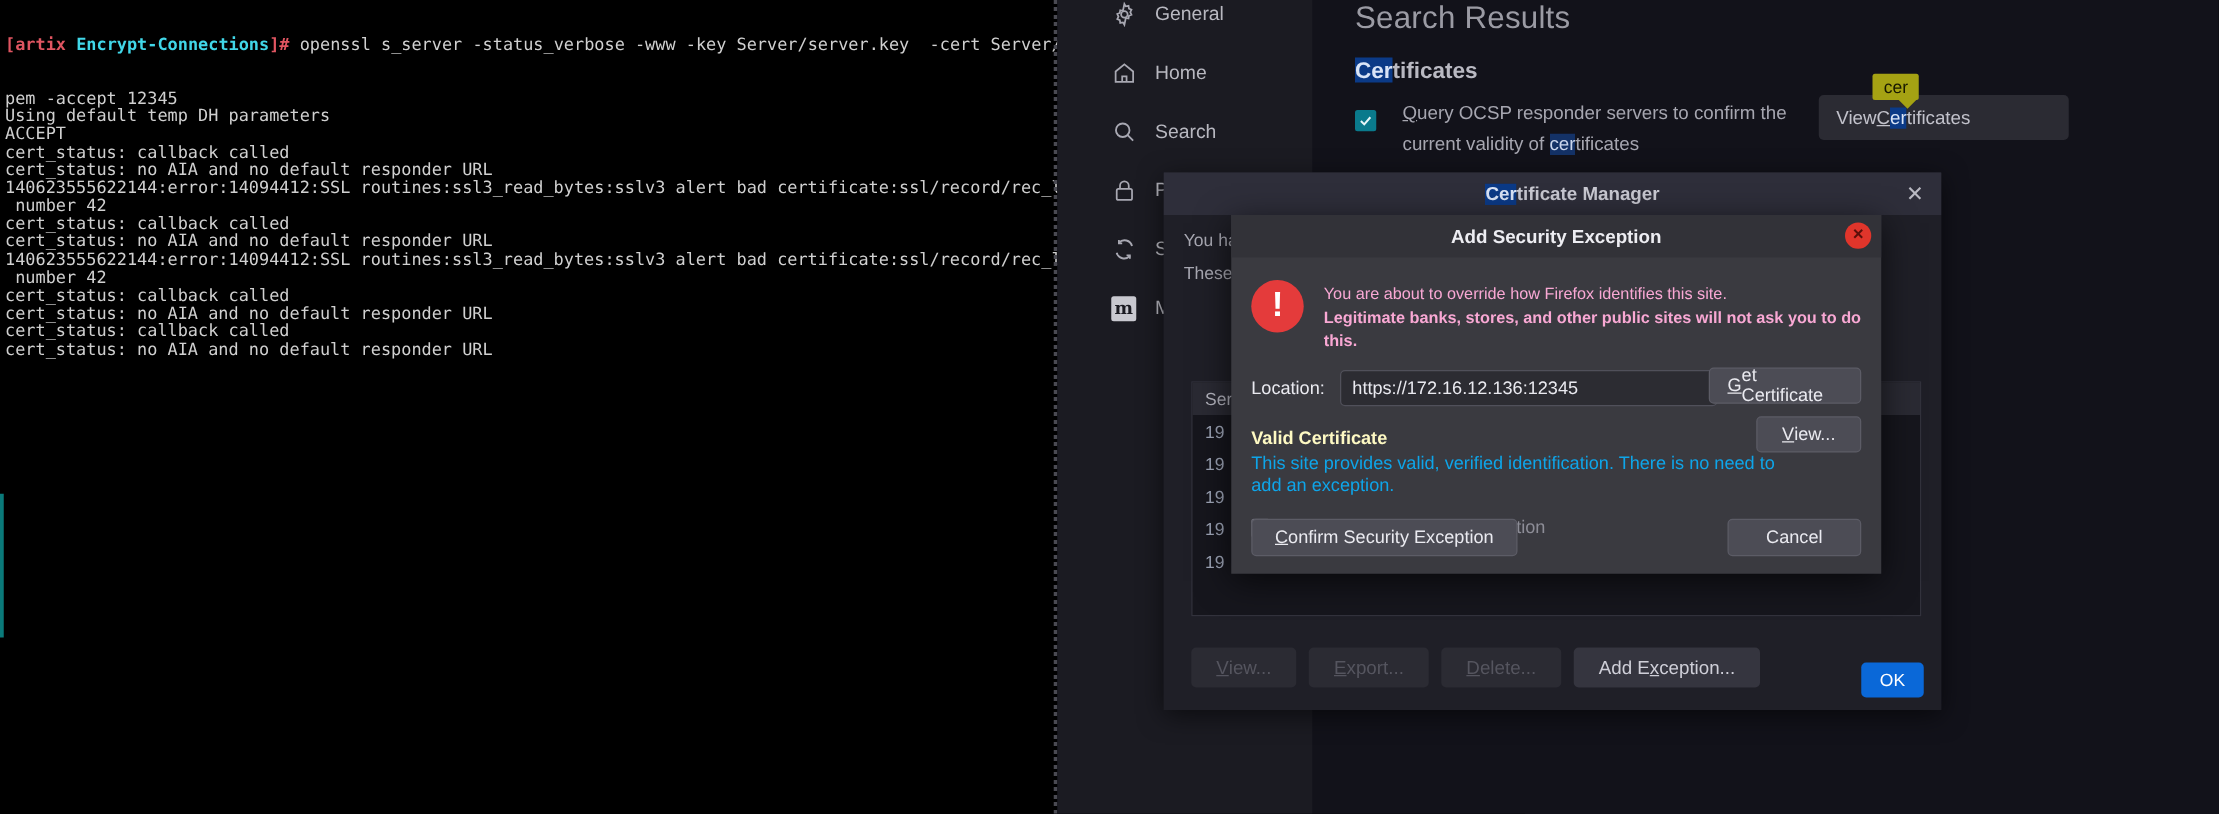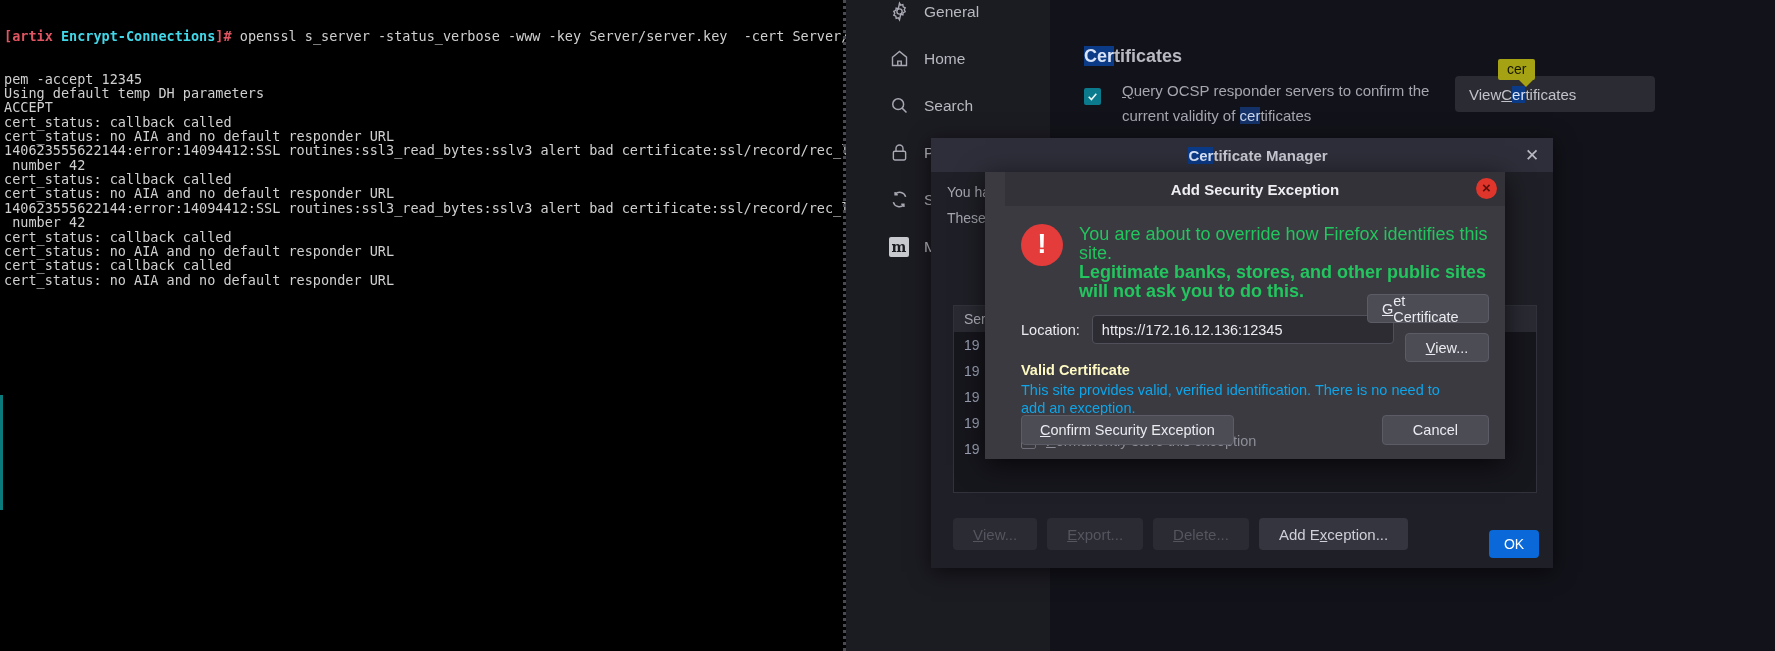--- a/index.html
+++ b/index.html
@@ -158,40 +158,39 @@
     position: absolute; right: 14px; bottom: 10px;
     width: 50px; height: 28px; background: #0a68d8; color: #fff;
     font-size: 14px; border-radius: 4px; display: flex; align-items: center; justify-content: center;
   }
 
   
   #ase {
     position: absolute; left: 985px; top: 172px; width: 520px; height: 287px;
     background: #3a3a40; z-index: 30;
     box-shadow: 0 6px 26px rgba(0,0,0,.65);
-    padding-left: 20px;
   }
   #ase-title {
     position: relative; height: 34px; background: #323238;
     display: flex; align-items: center; justify-content: center;
   }
   #ase-title-text { font-size: 15px; font-weight: bold; color: #ededf2; }
   #ase-close {
     position: absolute; right: 8px; top: 6px; width: 21px; height: 21px; border-radius: 50%;
     background: #e0352b; color: #5a0f0a; font-size: 15px; line-height: 19px; text-align: center; font-weight: bold;
   }
   #ase-body { padding: 12px 16px 0; position: relative; height: 253px; }
   #ase-warn-row { display: flex; gap: 16px; align-items: flex-start; margin-top: 6px; }
   #ase-warn-icon {
     width: 42px; height: 42px; flex: 0 0 42px; border-radius: 50%;
     background: #e43b3b; color: #fff;
     display: flex; align-items: center; justify-content: center;
     font-size: 28px; font-weight: bold; line-height: 1; padding-bottom: 3px;
   }
-  #ase-warn-text { font-size: 18px; color: #22c55e; line-height: 19px; padding-top: 1px; }
+  #ase-warn-text { font-size: 13px; color: #f9a8d4; line-height: 19px; padding-top: 1px; }
   #ase-warn-bold { font-weight: bold; }
   #ase-loc-row { display: flex; align-items: center; gap: 12px; margin-top: 14px; }
   #ase-loc-label { font-size: 14.5px; color: #eaeaf0; }
   #ase-loc-input {
     width: 302px; height: 29px; background: #2c2c32; border: 1px solid #50505a;
     border-radius: 4px; color: #eaeaf0; font-size: 14.5px;
     display: flex; align-items: center; padding-left: 9px;
   }
   .ase-btn {
     height: 29px; padding: 0 14px; background: #4c4c55; border: 1px solid #5c5c66;
@@ -275,20 +274,21 @@
       </div>
       <div class="side-item">
         <span class="side-icon">
           <span class="more-glyph">m</span>
         </span>
         <span>More</span>
       </div>
     </div>
 
     <div id="prefs-main">
+      <div id="search-results-title">Search Results</div>
       <div id="certificates-heading"><span class="hl">Cer</span><span>tificates</span></div>
 
       <div id="ocsp-row">
         <span id="ocsp-check">
           <svg viewBox="0 0 24 24" fill="none" stroke="#e8f6f8" stroke-width="3">
               <path d="M5 12.5l5 5L19 7"></path>
             </svg>
         </span>
         <span id="ocsp-label"><span class="u-acc">Q</span><span>uery OCSP responder servers to confirm the</span><br><span>current validity of </span><span class="hl-dim">cer</span><span>tificates</span></span>
       </div>

